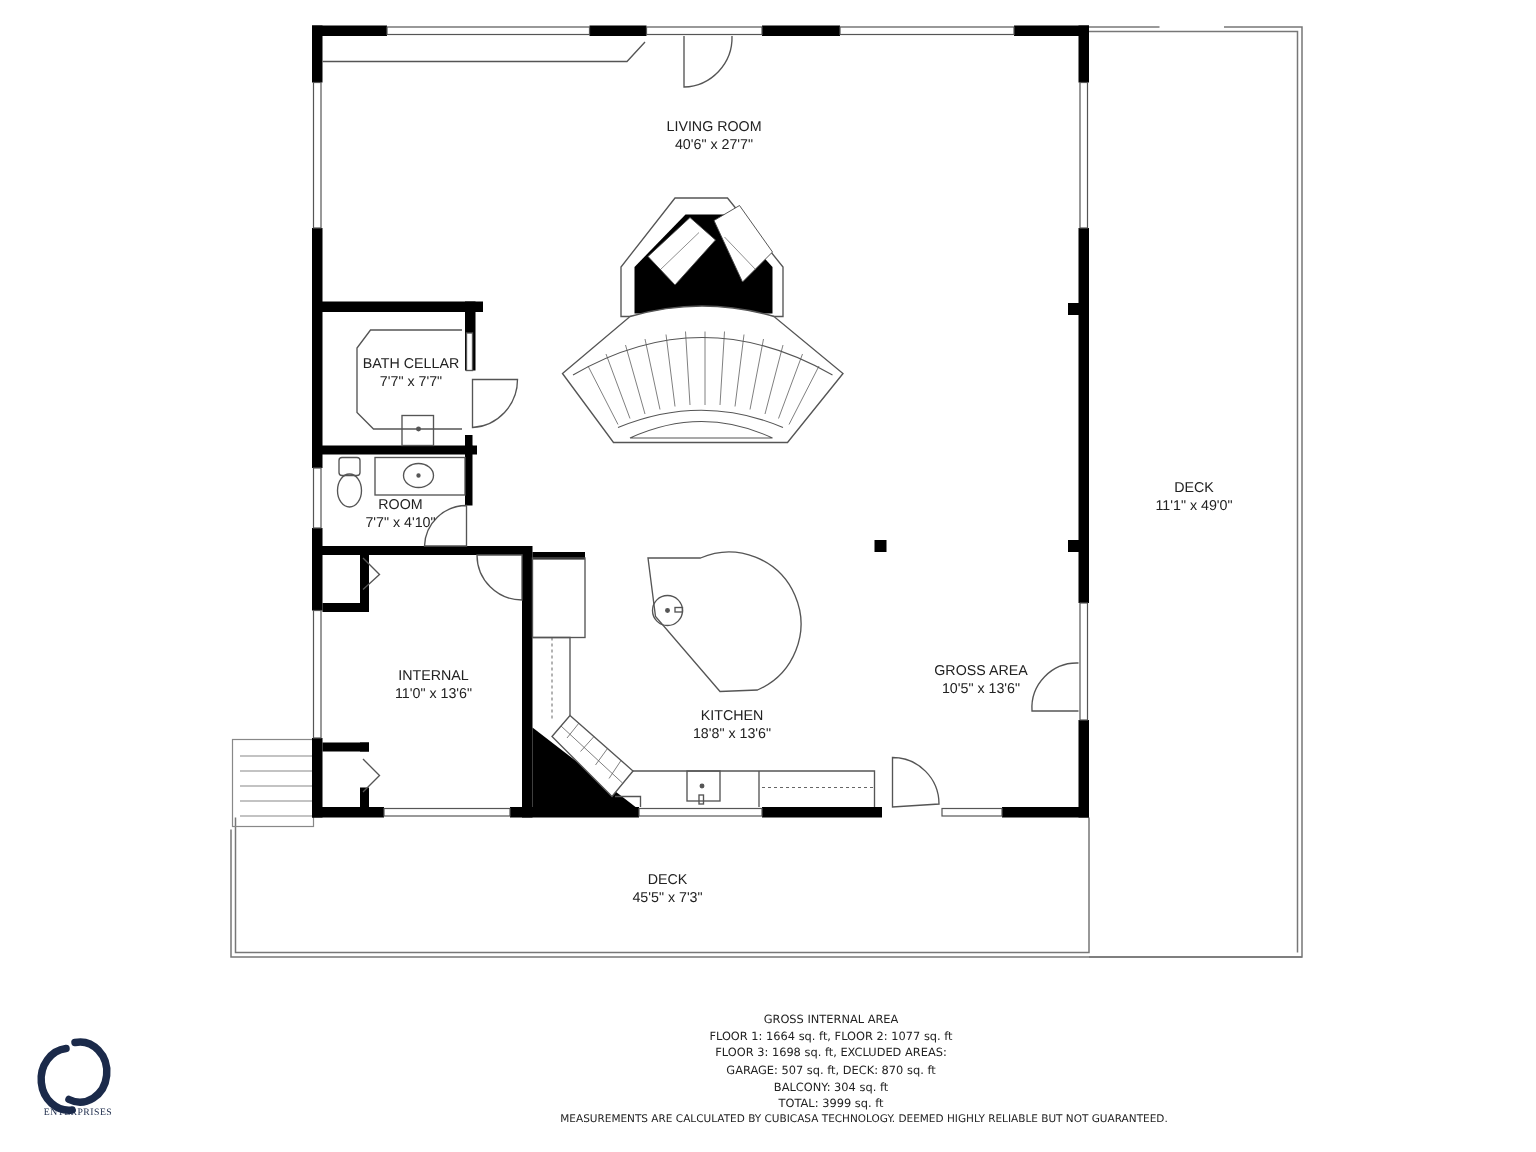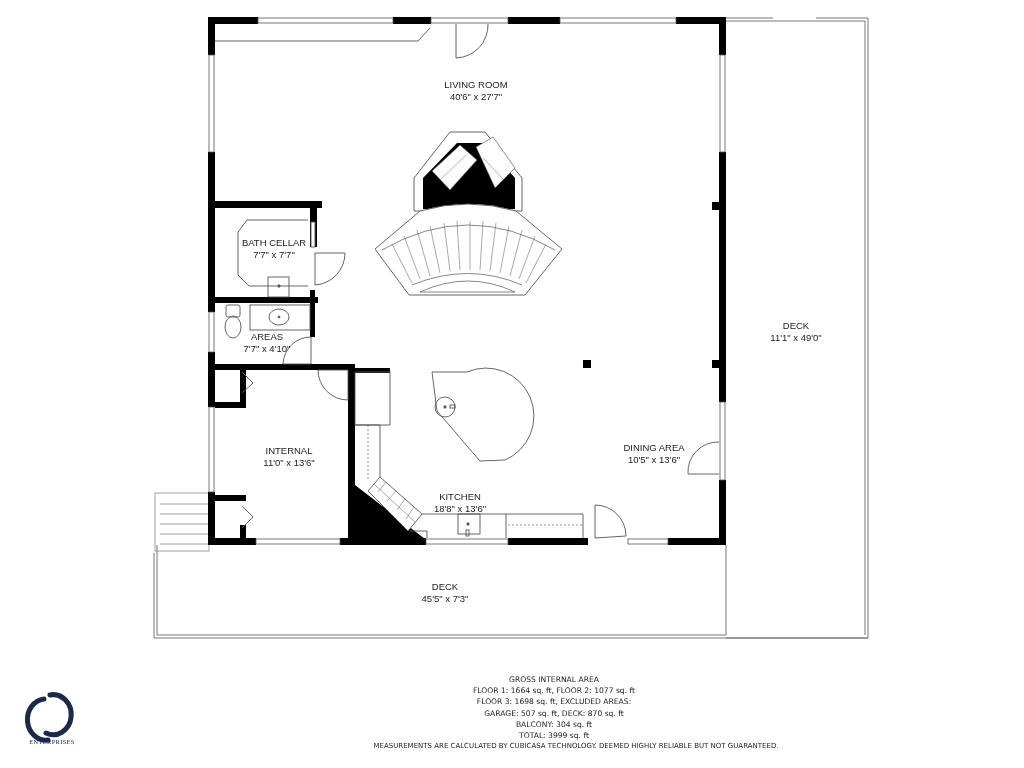--- a/index.html
+++ b/index.html
@@ -182,33 +182,33 @@
 
 <div class="room-label" style="left:476px; top:79px;">
   <div>LIVING ROOM</div>
   <div>40'6" x 27'7"</div>
 </div>
 <div class="room-label" style="left:274px; top:237px;">
   <div>BATH CELLAR</div>
   <div>7'7" x 7'7"</div>
 </div>
 <div class="room-label" style="left:267px; top:331px;">
-  <div>AREAS</div>
+  <div>ROOM</div>
   <div>7'7" x 4'10"</div>
 </div>
 <div class="room-label" style="left:289px; top:445px;">
   <div>INTERNAL</div>
   <div>11'0" x 13'6"</div>
 </div>
-<div class="room-label" style="left:460px; top:472px;margin-top:19px;">
+<div class="room-label" style="left:488px; top:472px;">
   <div>KITCHEN</div>
   <div>18'8" x 13'6"</div>
 </div>
 <div class="room-label" style="left:654px; top:442px;">
-  <div>DINING AREA</div>
+  <div>GROSS AREA</div>
   <div>10'5" x 13'6"</div>
 </div>
 <div class="room-label" style="left:796px; top:320px;">
   <div>DECK</div>
   <div>11'1" x 49'0"</div>
 </div>
 <div class="room-label" style="left:445px; top:581px;">
   <div>DECK</div>
   <div>45'5" x 7'3"</div>
 </div>

